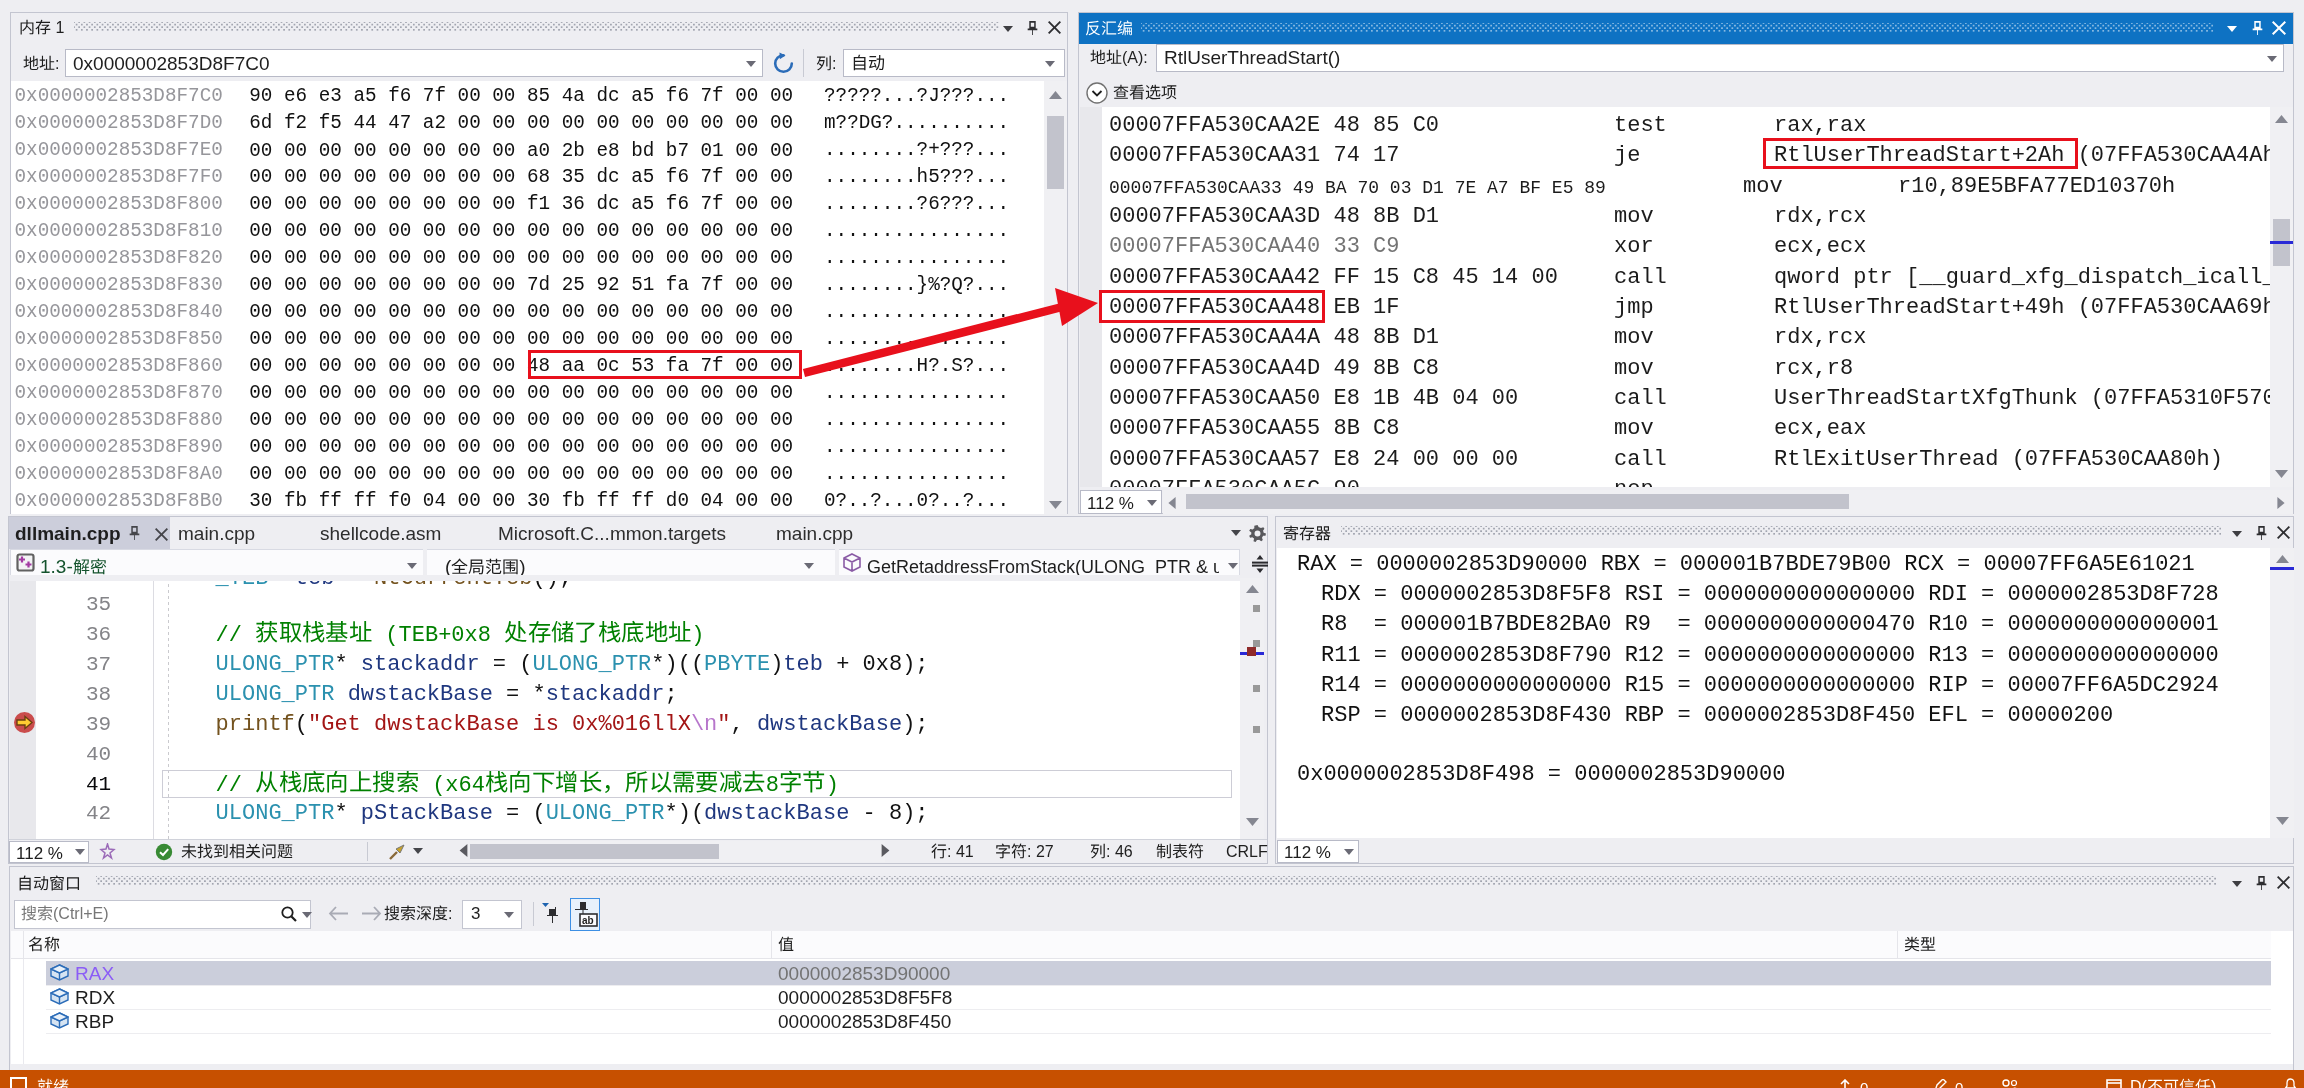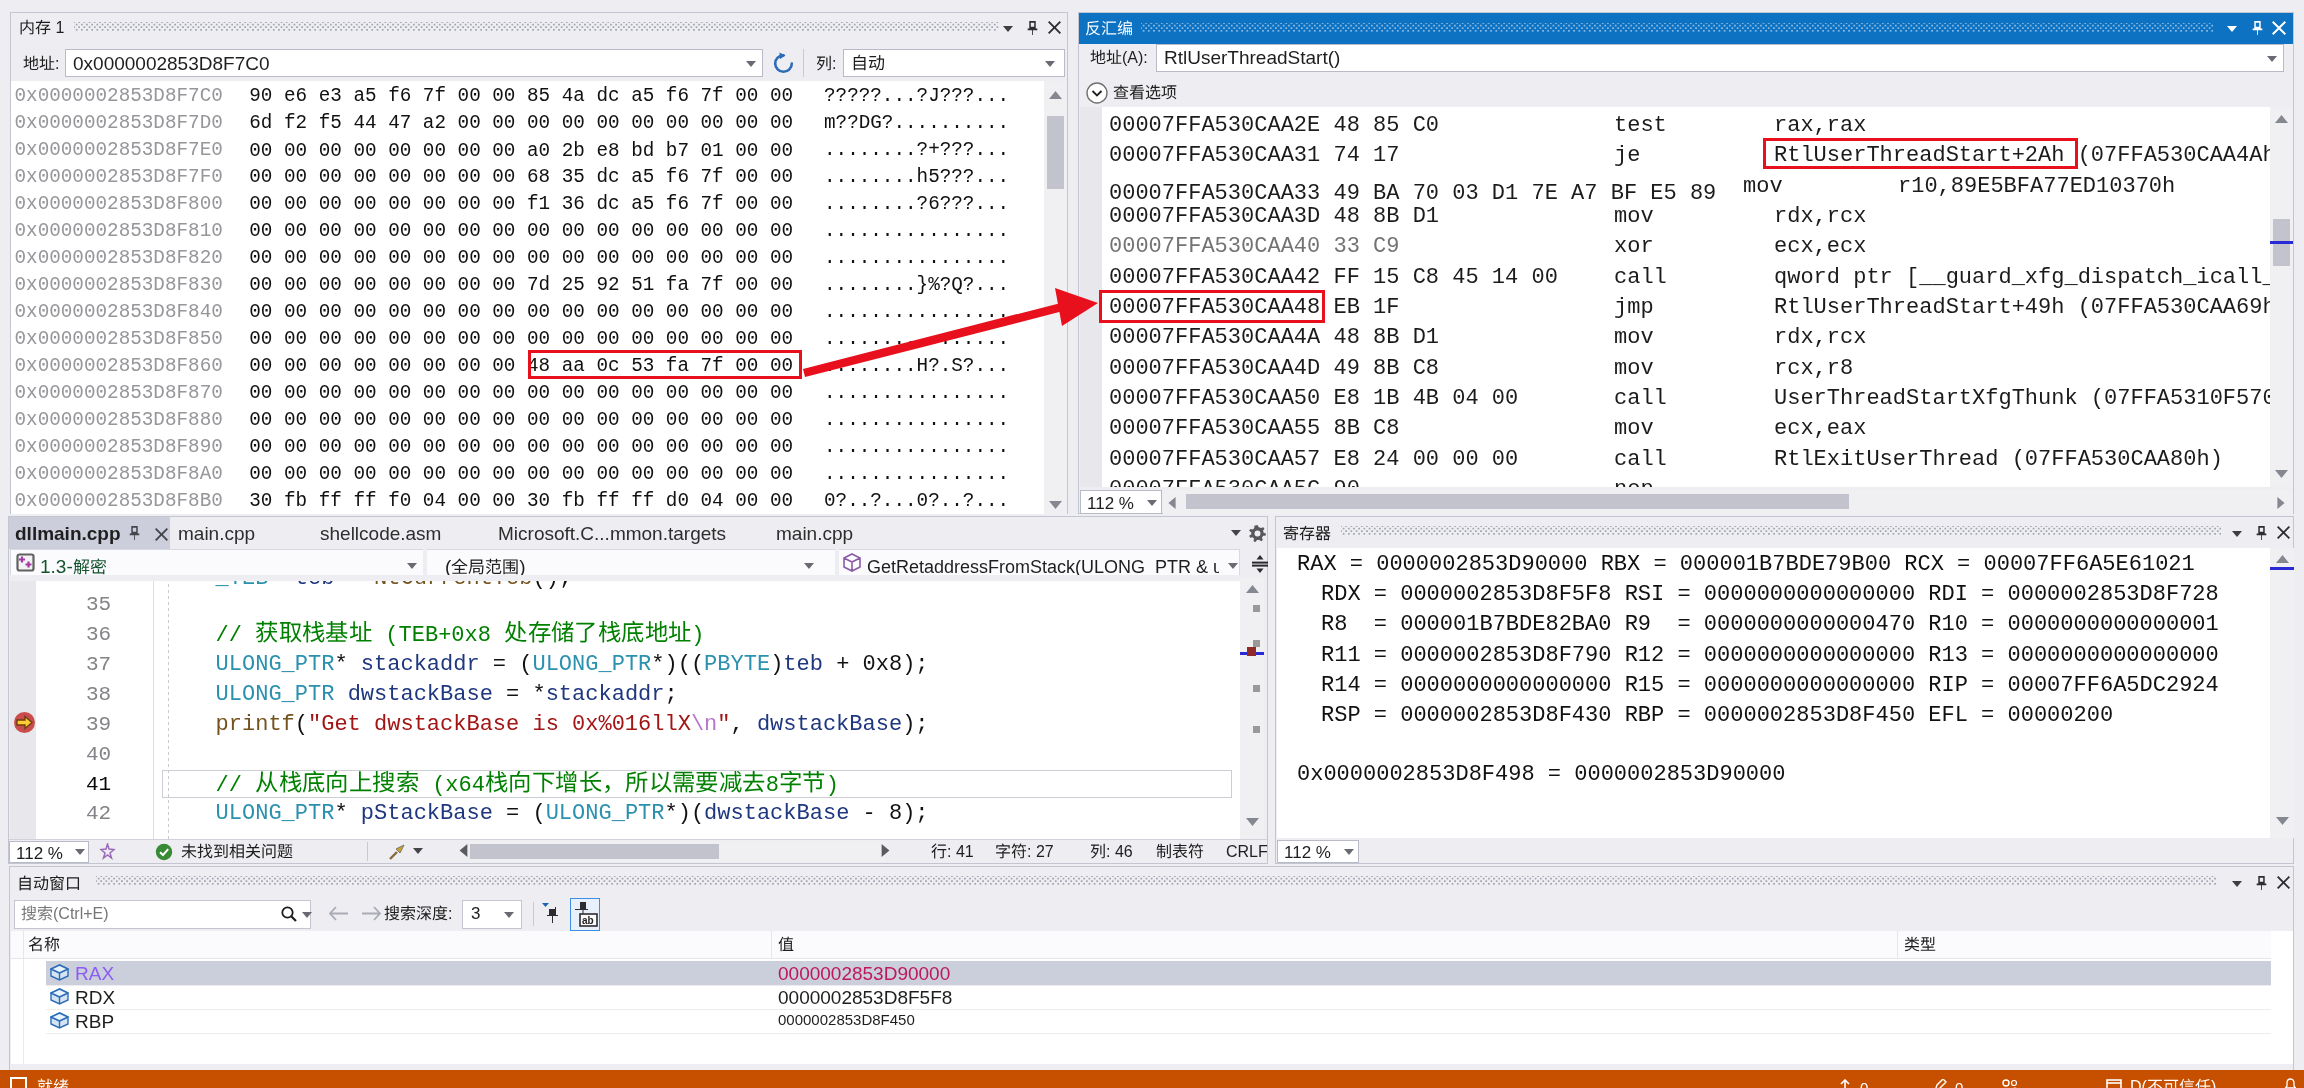--- a/index.html
+++ b/index.html
@@ -240,21 +240,21 @@
         <use href="#u39033"></use>
       </svg></div>
     <div class="ab" style="left:1px;top:94px;width:1191px;height:380px;background:#fff;overflow:hidden">
       <div class="ab" style="left:0;top:0;width:22px;height:380px;background:#E8E8EC"></div>
       <div class="line m" style="left:29px;top:4.0px;height:30px;line-height:30px;font-size:22px;color:#1B1B1B">00007FFA530CAA2E 48 85 C0</div>
       <div class="line m" style="left:534px;top:4.0px;height:30px;line-height:30px;font-size:22px;color:#1B1B1B">test</div>
       <div class="line m" style="left:694px;top:4.0px;height:30px;line-height:30px;font-size:22px;color:#1B1B1B">rax,rax</div>
       <div class="line m" style="left:29px;top:34.3px;height:30px;line-height:30px;font-size:22px;color:#1B1B1B">00007FFA530CAA31 74 17</div>
       <div class="line m" style="left:534px;top:34.3px;height:30px;line-height:30px;font-size:22px;color:#1B1B1B">je</div>
       <div class="line m" style="left:694px;top:34.3px;height:30px;line-height:30px;font-size:22px;color:#1B1B1B">RtlUserThreadStart+2Ah (07FFA530CAA4Ah</div>
-      <div class="line m" style="left:29px;top:72px;height:30px;line-height:30px;font-size:22px;color:#1B1B1B">00007FFA530CAA33 49 BA 70 03 D1 7E A7 BF E5 89</div>
+      <div class="line m" style="left:29px;top:66px;height:30px;line-height:30px;font-size:18px;color:#1B1B1B">00007FFA530CAA33 49 BA 70 03 D1 7E A7 BF E5 89</div>
       <div class="line m" style="left:663px;top:64.7px;height:30px;line-height:30px;font-size:22px;color:#1B1B1B">mov</div>
       <div class="line m" style="left:818px;top:64.7px;height:30px;line-height:30px;font-size:22px;color:#1B1B1B">r10,89E5BFA77ED10370h</div>
       <div class="line m" style="left:29px;top:95.0px;height:30px;line-height:30px;font-size:22px;color:#1B1B1B">00007FFA530CAA3D 48 8B D1</div>
       <div class="line m" style="left:534px;top:95.0px;height:30px;line-height:30px;font-size:22px;color:#1B1B1B">mov</div>
       <div class="line m" style="left:694px;top:95.0px;height:30px;line-height:30px;font-size:22px;color:#1B1B1B">rdx,rcx</div>
       <div class="line m" style="left:29px;top:125.3px;height:30px;line-height:30px;font-size:22px;color:#737373">00007FFA530CAA40 33 C9</div>
       <div class="line m" style="left:534px;top:125.3px;height:30px;line-height:30px;font-size:22px;color:#1B1B1B">xor</div>
       <div class="line m" style="left:694px;top:125.3px;height:30px;line-height:30px;font-size:22px;color:#1B1B1B">ecx,ecx</div>
       <div class="line m" style="left:29px;top:155.6px;height:30px;line-height:30px;font-size:22px;color:#1B1B1B">00007FFA530CAA42 FF 15 C8 45 14 00</div>
       <div class="line m" style="left:534px;top:155.6px;height:30px;line-height:30px;font-size:22px;color:#1B1B1B">call</div>
@@ -664,37 +664,37 @@
       </svg><svg style="width:16px;height:16px;vertical-align:-1.9px" viewBox="0 0 1000 1000">
         <use href="#u22411"></use>
       </svg></div>
     <div class="ab" style="left:36px;top:94px;width:2225px;height:24px;background:#CBCEDB"></div>
     <svg class="ab" style="left:40px;top:97px" width="19" height="17" viewBox="0 0 19 17">
       <path d="M9.5 1 L18 5 L18 12 L9.5 16 L1 12 L1 5 Z" fill="#D6E4F2" stroke="#2B6CB8" stroke-width="1.4"></path>
       <path d="M1 5 L9.5 9 L18 5 M9.5 9 L9.5 16" fill="none" stroke="#2B6CB8" stroke-width="1.4"></path>
       <path d="M9.5 1 L18 5 L9.5 9 L1 5 Z" fill="#EAF2FA" stroke="#2B6CB8" stroke-width="1.4"></path>
     </svg>
     <div class="ab" style="left:65px;top:96px;font-size:19px;color:#8b5cf6">RAX</div>
-    <div class="ab" style="left:768px;top:96px;font-size:19px;color:#be185d">0000002853D90000</div>
+    <div class="ab" style="left:768px;top:96px;font-size:19px;color:#737373">0000002853D90000</div>
     <div class="ab" style="left:36px;top:118px;width:2225px;height:1px;background:#EDEDF0"></div>
     <svg class="ab" style="left:40px;top:121px" width="19" height="17" viewBox="0 0 19 17">
       <path d="M9.5 1 L18 5 L18 12 L9.5 16 L1 12 L1 5 Z" fill="#D6E4F2" stroke="#2B6CB8" stroke-width="1.4"></path>
       <path d="M1 5 L9.5 9 L18 5 M9.5 9 L9.5 16" fill="none" stroke="#2B6CB8" stroke-width="1.4"></path>
       <path d="M9.5 1 L18 5 L9.5 9 L1 5 Z" fill="#EAF2FA" stroke="#2B6CB8" stroke-width="1.4"></path>
     </svg>
     <div class="ab" style="left:65px;top:120px;font-size:19px;color:#1E1E1E">RDX</div>
     <div class="ab" style="left:768px;top:120px;font-size:19px;color:#1E1E1E">0000002853D8F5F8</div>
     <div class="ab" style="left:36px;top:142px;width:2225px;height:1px;background:#EDEDF0"></div>
     <svg class="ab" style="left:40px;top:145px" width="19" height="17" viewBox="0 0 19 17">
       <path d="M9.5 1 L18 5 L18 12 L9.5 16 L1 12 L1 5 Z" fill="#D6E4F2" stroke="#2B6CB8" stroke-width="1.4"></path>
       <path d="M1 5 L9.5 9 L18 5 M9.5 9 L9.5 16" fill="none" stroke="#2B6CB8" stroke-width="1.4"></path>
       <path d="M9.5 1 L18 5 L9.5 9 L1 5 Z" fill="#EAF2FA" stroke="#2B6CB8" stroke-width="1.4"></path>
     </svg>
     <div class="ab" style="left:65px;top:144px;font-size:19px;color:#1E1E1E">RBP</div>
-    <div class="ab" style="left:768px;top:144px;font-size:15px;color:#1E1E1E">0000002853D8F450</div>
+    <div class="ab" style="left:768px;top:144px;font-size:19px;color:#1E1E1E">0000002853D8F450</div>
     <div class="ab" style="left:36px;top:166px;width:2225px;height:1px;background:#EDEDF0"></div>
   </div>
 <div class="ab" style="left:0;top:1070px;width:2304px;height:18px;background:#C75000"></div>
 <div class="ab" style="left:10px;top:1077px;width:17px;height:15px;border:2px solid #fff"></div>
 <div class="ab" style="left:37px;top:1078px;font-size:16px;color:#fff"><svg style="width:16px;height:16px;vertical-align:-1.9px" viewBox="0 0 1000 1000">
       <use href="#u23601"></use>
     </svg><svg style="width:16px;height:16px;vertical-align:-1.9px" viewBox="0 0 1000 1000">
       <use href="#u32490"></use>
     </svg></div>
 <svg class="ab" style="left:1838px;top:1079px" width="14" height="14" viewBox="0 0 14 14">

